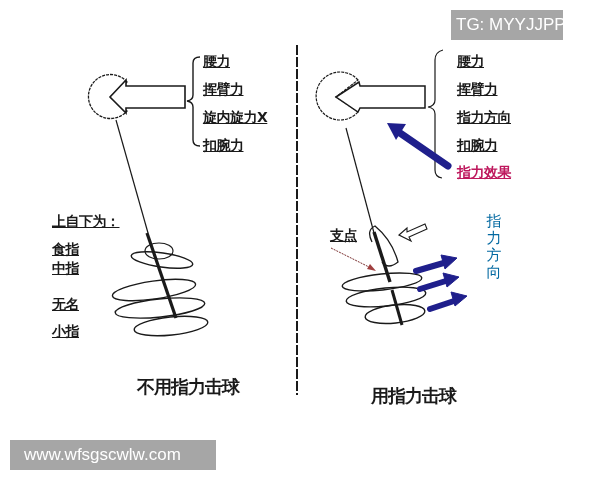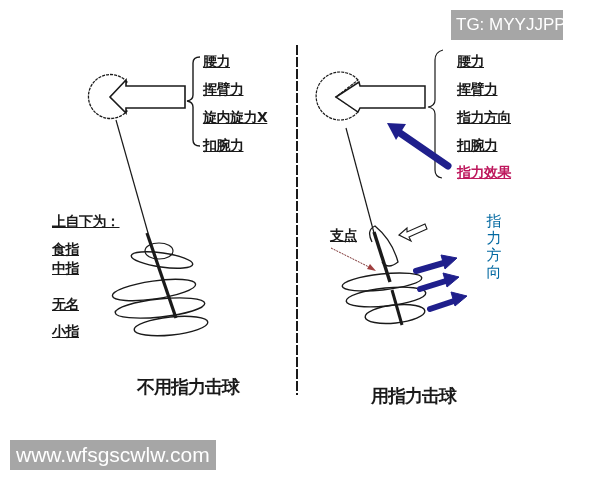--- a/index.html
+++ b/index.html
@@ -5,21 +5,21 @@
   html, body { margin:0; padding:0; }
   body { width:600px; height:480px; background:#ffffff; position:relative; overflow:hidden;
          font-family: "DejaVu Sans", sans-serif; }
   svg.canvas { position:absolute; left:0; top:0; }
   .lbl { position:absolute; font-size:14px; font-weight:bold; color:#1a1a1a; white-space:nowrap; line-height:16px; letter-spacing:-0.5px;text-decoration:underline; }
   .lbl.blue { color:#be185d; }
   .caption { position:absolute; font-size:18px; font-weight:bold; color:#1a1a1a; white-space:nowrap; letter-spacing:-1px; }
   .vtext { position:absolute; font-size:15px; font-weight:normal; color:#0369a1; width:18px; line-height:17px; text-align:center; word-break:break-all; }
   .wm { position:absolute; background:#a6a6a6; color:#ffffff; font-family:"Liberation Sans", sans-serif; white-space:nowrap; }
   .wm-tg { left:451px; top:10px; width:112px; height:30px; font-size:17px; line-height:30px; padding-left:5px; box-sizing:border-box; }
-  .wm-url { left:10px; top:440px; width:206px; height:30px; font-size:21px; line-height:30px; padding-left:6px; box-sizing:border-box; }
+  .wm-url { left:10px; top:440px; width:206px; height:30px; font-size:17px; line-height:30px; padding-left:14px; box-sizing:border-box; }
 </style>
 </head>
 <body>
 
 <svg class="canvas" width="600" height="480" viewBox="0 0 600 480">
 
   <line x1="297" y1="45" x2="297" y2="395" stroke="#1a1a1a" stroke-width="2" stroke-dasharray="10,2"></line>
 
   <g>
 

